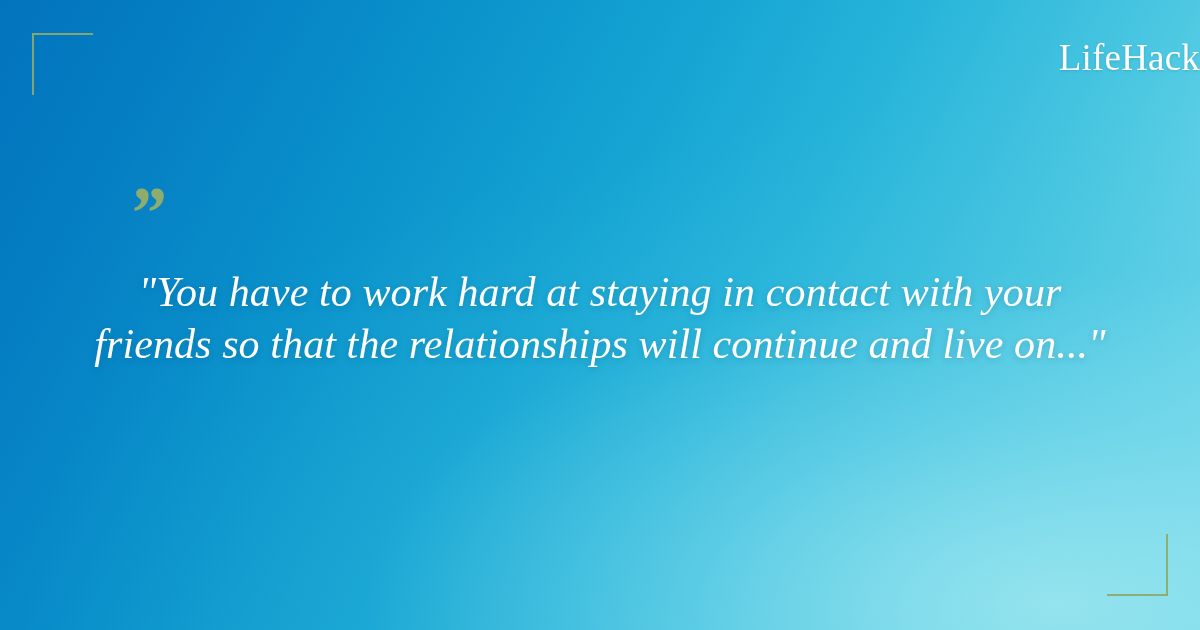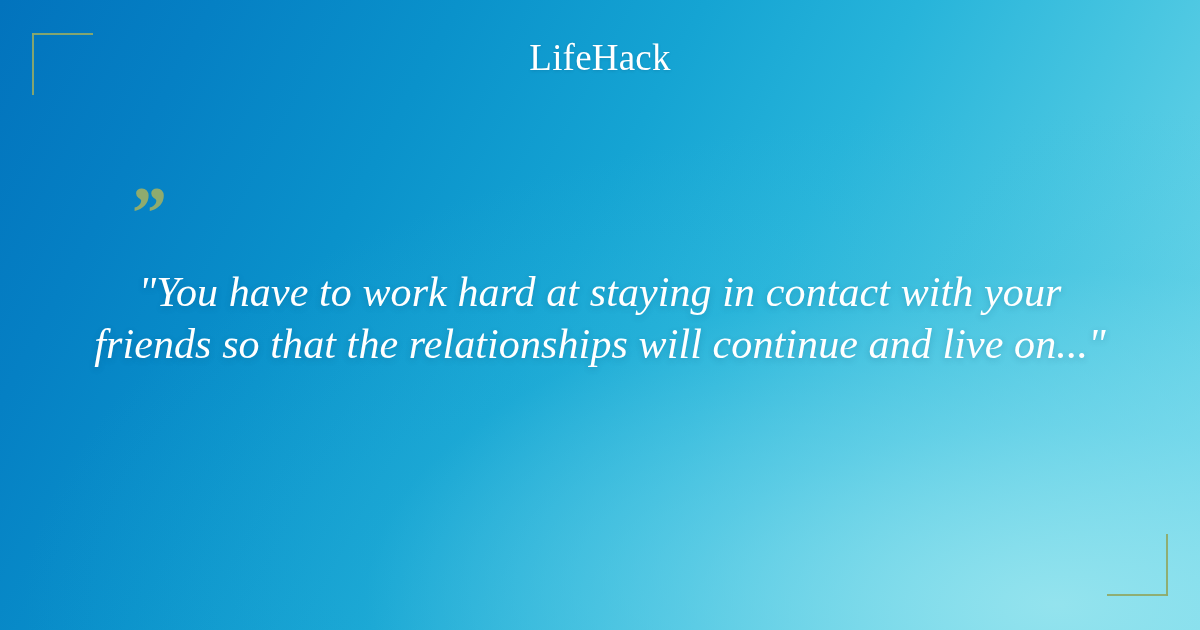--- a/index.html
+++ b/index.html
@@ -48,21 +48,21 @@
   .bracket-br { left: 1107px; top: 534px; }
   .bracket-br .h { bottom: 0; left: 0; }
   .bracket-br .v { right: 0; top: 0; }
 
   
   .logo {
     position: absolute;
     top: 39px;
     left: 0;
     width: 100%;
-    text-align: center;
+    text-align: right;
     color: #ffffff;
     font-size: 37px;
     line-height: 1;
     letter-spacing: 0.2px;
     font-weight: 400;
     font-family: "Liberation Serif", "DejaVu Serif", serif;
     text-shadow: 0 1px 3px rgba(0, 60, 95, 0.18);
   }
 
   

